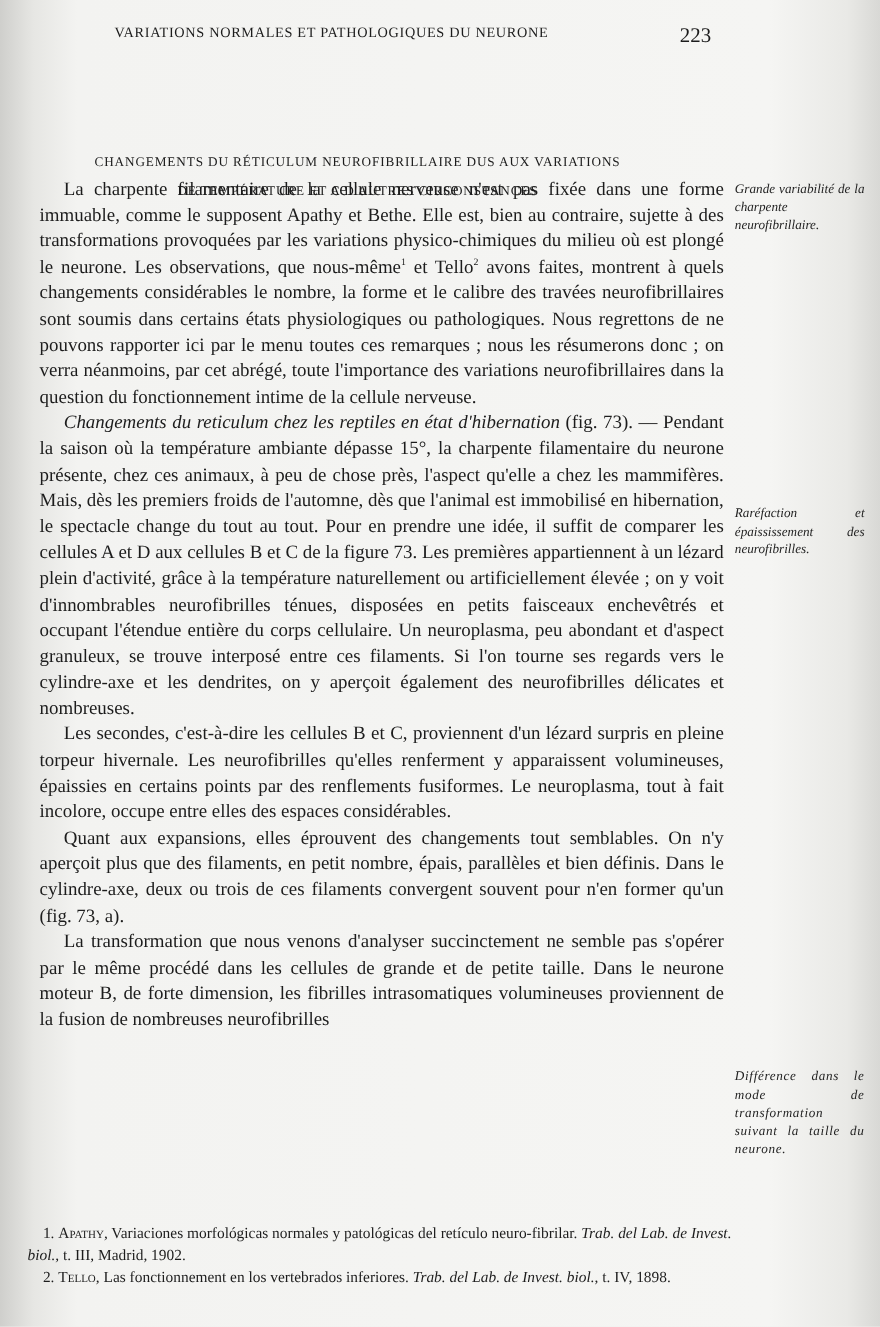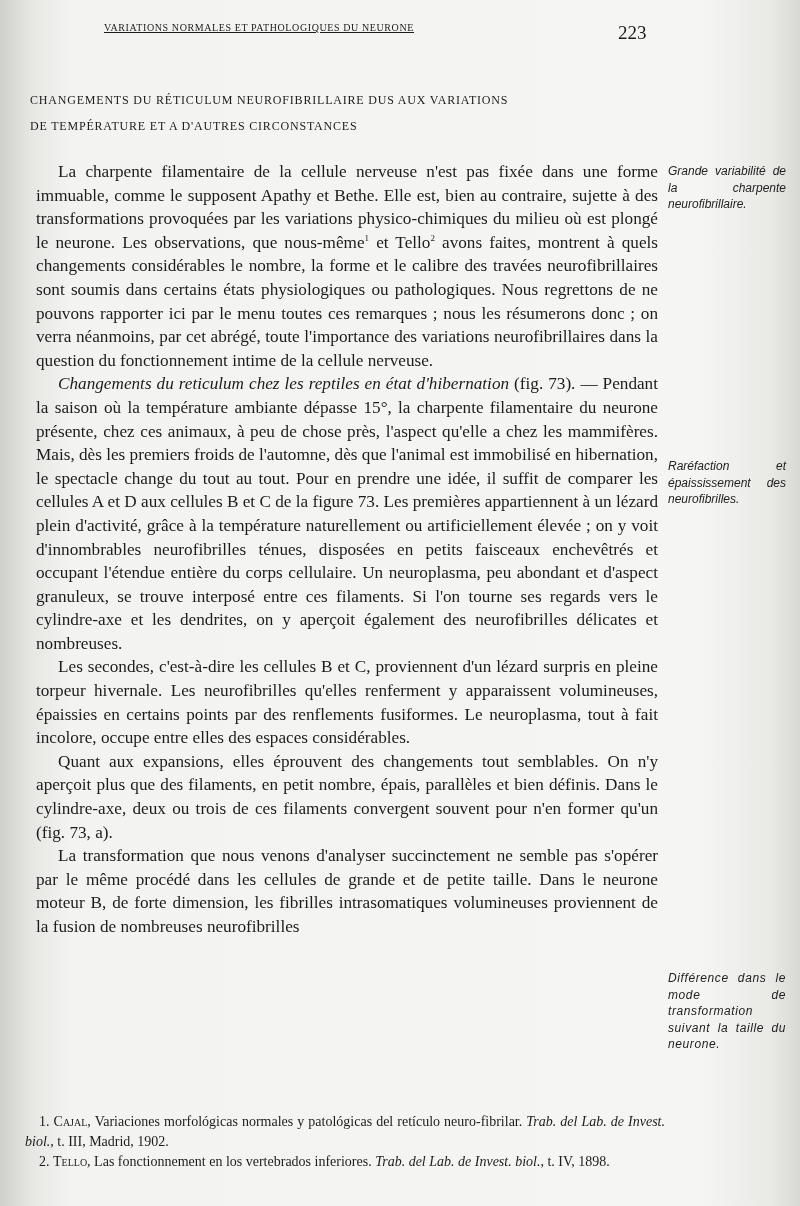--- a/index.html
+++ b/index.html
@@ -9,39 +9,39 @@
       font-family: "Liberation Serif", "DejaVu Serif", serif;
       color: #1c1c1c;
     }
     .page {
       position: relative; width: 800px; height: 1206px;
       background:
         linear-gradient(to right, #cfcfcc 0px, #e6e6e3 30px, #f3f3f1 70px, #f5f5f3 700px, #e9e9e6 770px, #d8d8d5 800px);
     }
     .running-head {
       position: absolute; top: 22px; left: 104px; width: 540px;
-      font-size: 10px; letter-spacing: 0.6px; text-transform: uppercase; text-decoration: underline;
+      font-size: 13px; letter-spacing: 0.6px; text-transform: uppercase;
     }
     .page-number { position: absolute; top: 22px; left: 618px; font-size: 19px; }
     .section-title {
-      position: absolute; left: 30px; width: 590px; 
-      font-size: 12px; letter-spacing: 0.8px; text-transform: uppercase;
+      position: absolute; left: 30px; width: 590px; text-align: center;
+      font-size: 12px; letter-spacing: 0.8px; text-transform: uppercase; margin-top: 47px;
     }
     .section-title.l1 { top: 93px; }
     .section-title.l2 { top: 119px; }
     .body {
       position: absolute; left: 36px; top: 160px; width: 622px;
       font-size: 17.2px; line-height: 23.6px; text-align: justify;
     }
     .body p { margin: 0; text-indent: 22px; }
     .body i { font-style: italic; margin-top: 24px; }
     sup { font-size: 9px; vertical-align: super; line-height: 0; }
     .margin-note {
       position: absolute; left: 668px; width: 118px;
-      font-family: Liberation Sans, sans-serif; font-style: italic;
+      font-family: Liberation Serif, serif; font-style: italic;
       font-size: 12px; line-height: 16.5px; color: #222;
       text-align: justify; text-align-last: left;
     }
     .mn1 { top: 163px; }
     .mn2 { top: 458px; }
     .mn3 { top: 970px; letter-spacing: 0.6px; }
     .footnotes {
       position: absolute; left: 25px; top: 1112px; width: 640px;
       font-size: 14px; line-height: 20px; text-align: justify;
     }
@@ -64,16 +64,16 @@
     <p>Les secondes, c'est-à-dire les cellules B et C, proviennent d'un lézard surpris en pleine torpeur hivernale. Les neurofibrilles qu'elles renferment y apparaissent volumineuses, épaissies en certains points par des renflements fusiformes. Le neuroplasma, tout à fait incolore, occupe entre elles des espaces considérables.</p>
     <p>Quant aux expansions, elles éprouvent des changements tout semblables. On n'y aperçoit plus que des filaments, en petit nombre, épais, parallèles et bien définis. Dans le cylindre-axe, deux ou trois de ces filaments convergent souvent pour n'en former qu'un (fig. 73, a).</p>
     <p>La transformation que nous venons d'analyser succinctement ne semble pas s'opérer par le même procédé dans les cellules de grande et de petite taille. Dans le neurone moteur B, de forte dimension, les fibrilles intrasomatiques volumineuses proviennent de la fusion de nombreuses neurofibrilles</p>
   </div>
 
   <div class="margin-note mn1">Grande variabilité de la charpente neurofibrillaire.</div>
   <div class="margin-note mn3">Différence dans le mode de transformation suivant la taille du neurone.</div>
   <div class="margin-note mn2">Raréfaction et épaississement des neurofibrilles.</div>
 
   <div class="footnotes">
-    <p><span>1.</span> <span class="sc">Cajal</span><span>, Variaciones morfológicas normales y patológicas del retículo neuro-fibrilar. </span><i>Trab. del Lab. de Invest. biol.</i><span>, t. III, Madrid, 1902.</span></p>
+    <p><span>1.</span> <span class="sc">Apathy</span><span>, Variaciones morfológicas normales y patológicas del retículo neuro-fibrilar. </span><i>Trab. del Lab. de Invest. biol.</i><span>, t. III, Madrid, 1902.</span></p>
     <p><span>2.</span> <span class="sc">Tello</span><span>, Las fonctionnement en los vertebrados inferiores. </span><i>Trab. del Lab. de Invest. biol.</i><span>, t. IV, 1898.</span></p>
   </div>
 </div>
 
 </body></html>

